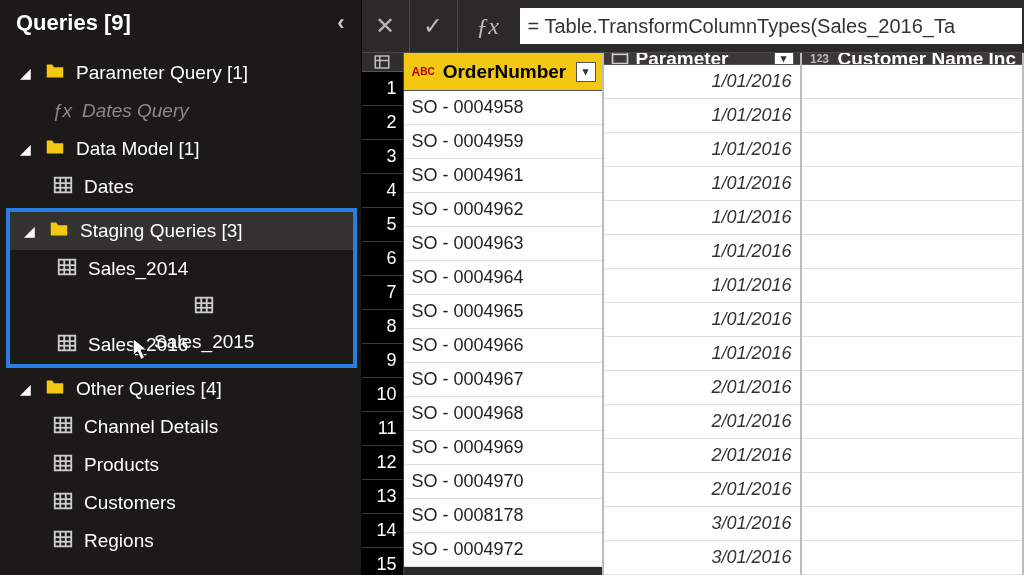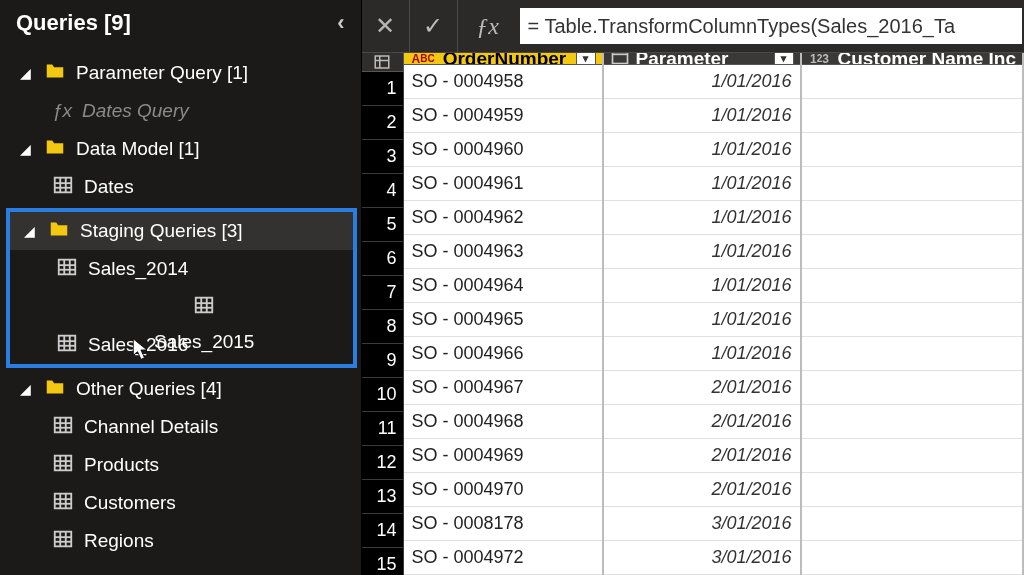--- a/index.html
+++ b/index.html
@@ -373,21 +373,20 @@
       <div class="data-cols">
         <div class="col ordernum">
           <div class="col-header selected">
             <span class="type-icon type-abc">A<sup>B</sup><sub>C</sub></span>
             <span>OrderNumber</span>
             <span class="dropdown-box">▾</span>
           </div>
           <div id="col-ordernum-body">
               <div class="data-cell">SO - 0004958</div>
               <div class="data-cell">SO - 0004959</div>
-              <div class="data-cell">SO - 0004960</div>
               <div class="data-cell">SO - 0004961</div>
               <div class="data-cell">SO - 0004962</div>
               <div class="data-cell">SO - 0004963</div>
               <div class="data-cell">SO - 0004964</div>
               <div class="data-cell">SO - 0004965</div>
               <div class="data-cell">SO - 0004966</div>
               <div class="data-cell">SO - 0004967</div>
               <div class="data-cell">SO - 0004968</div>
               <div class="data-cell">SO - 0004969</div>
               <div class="data-cell">SO - 0004970</div>

